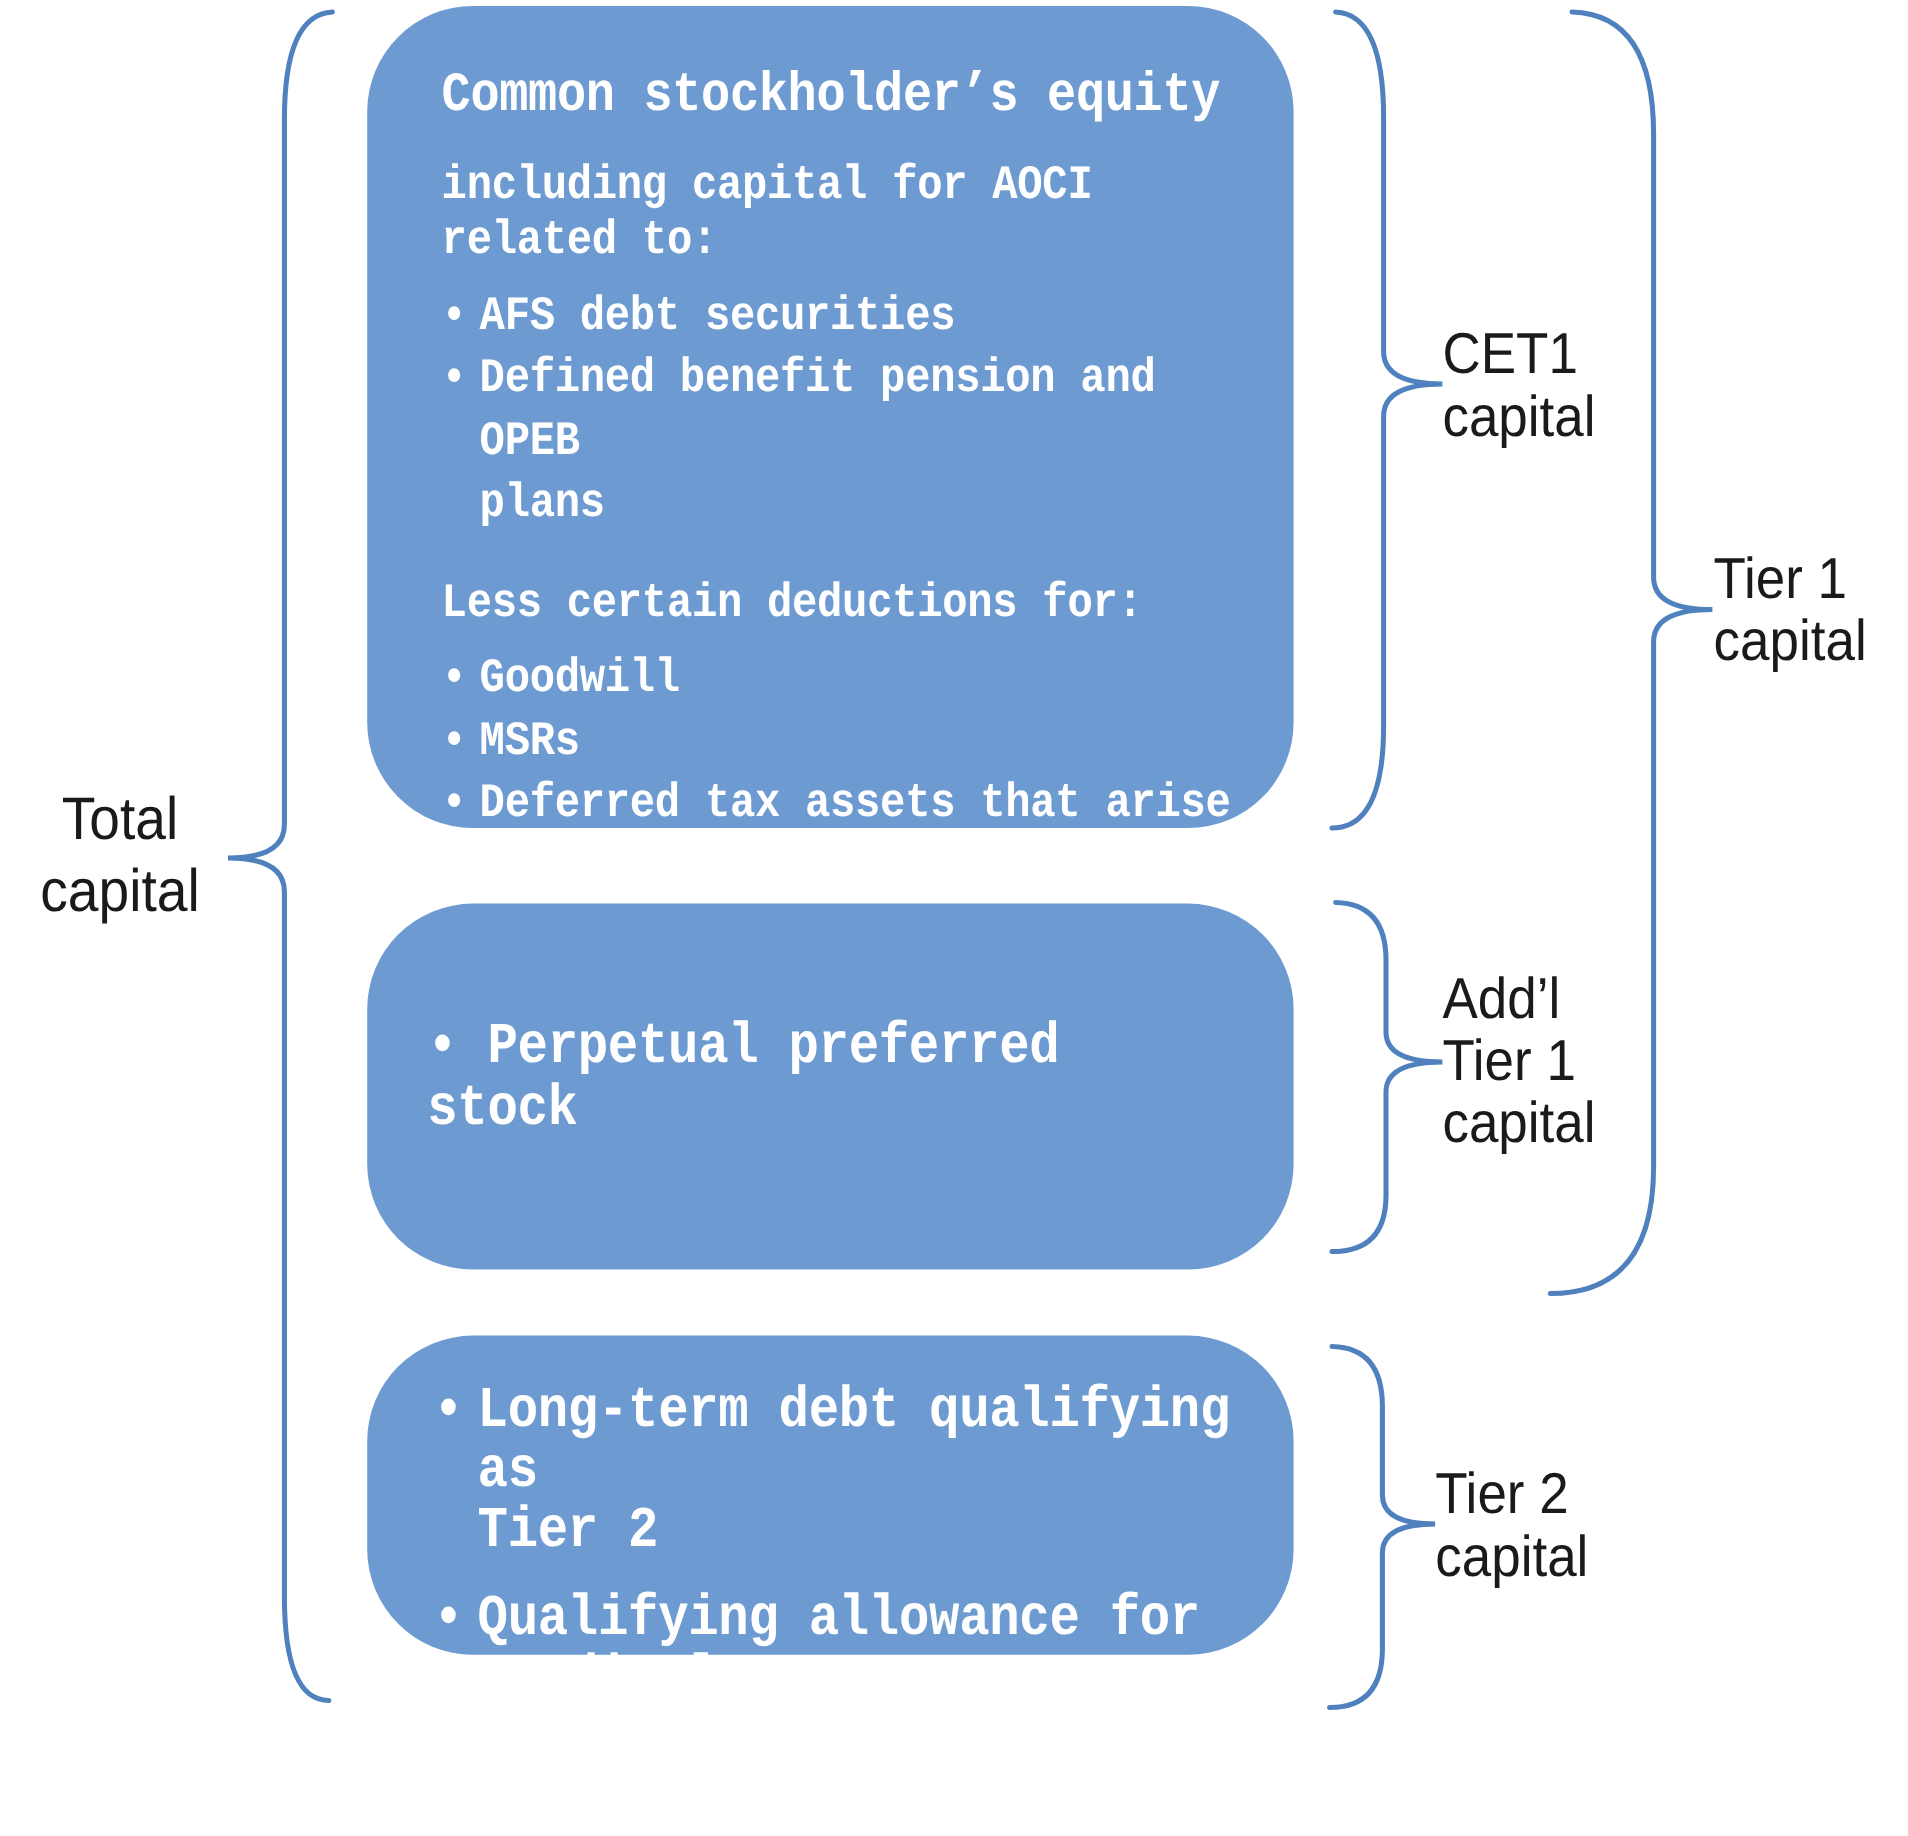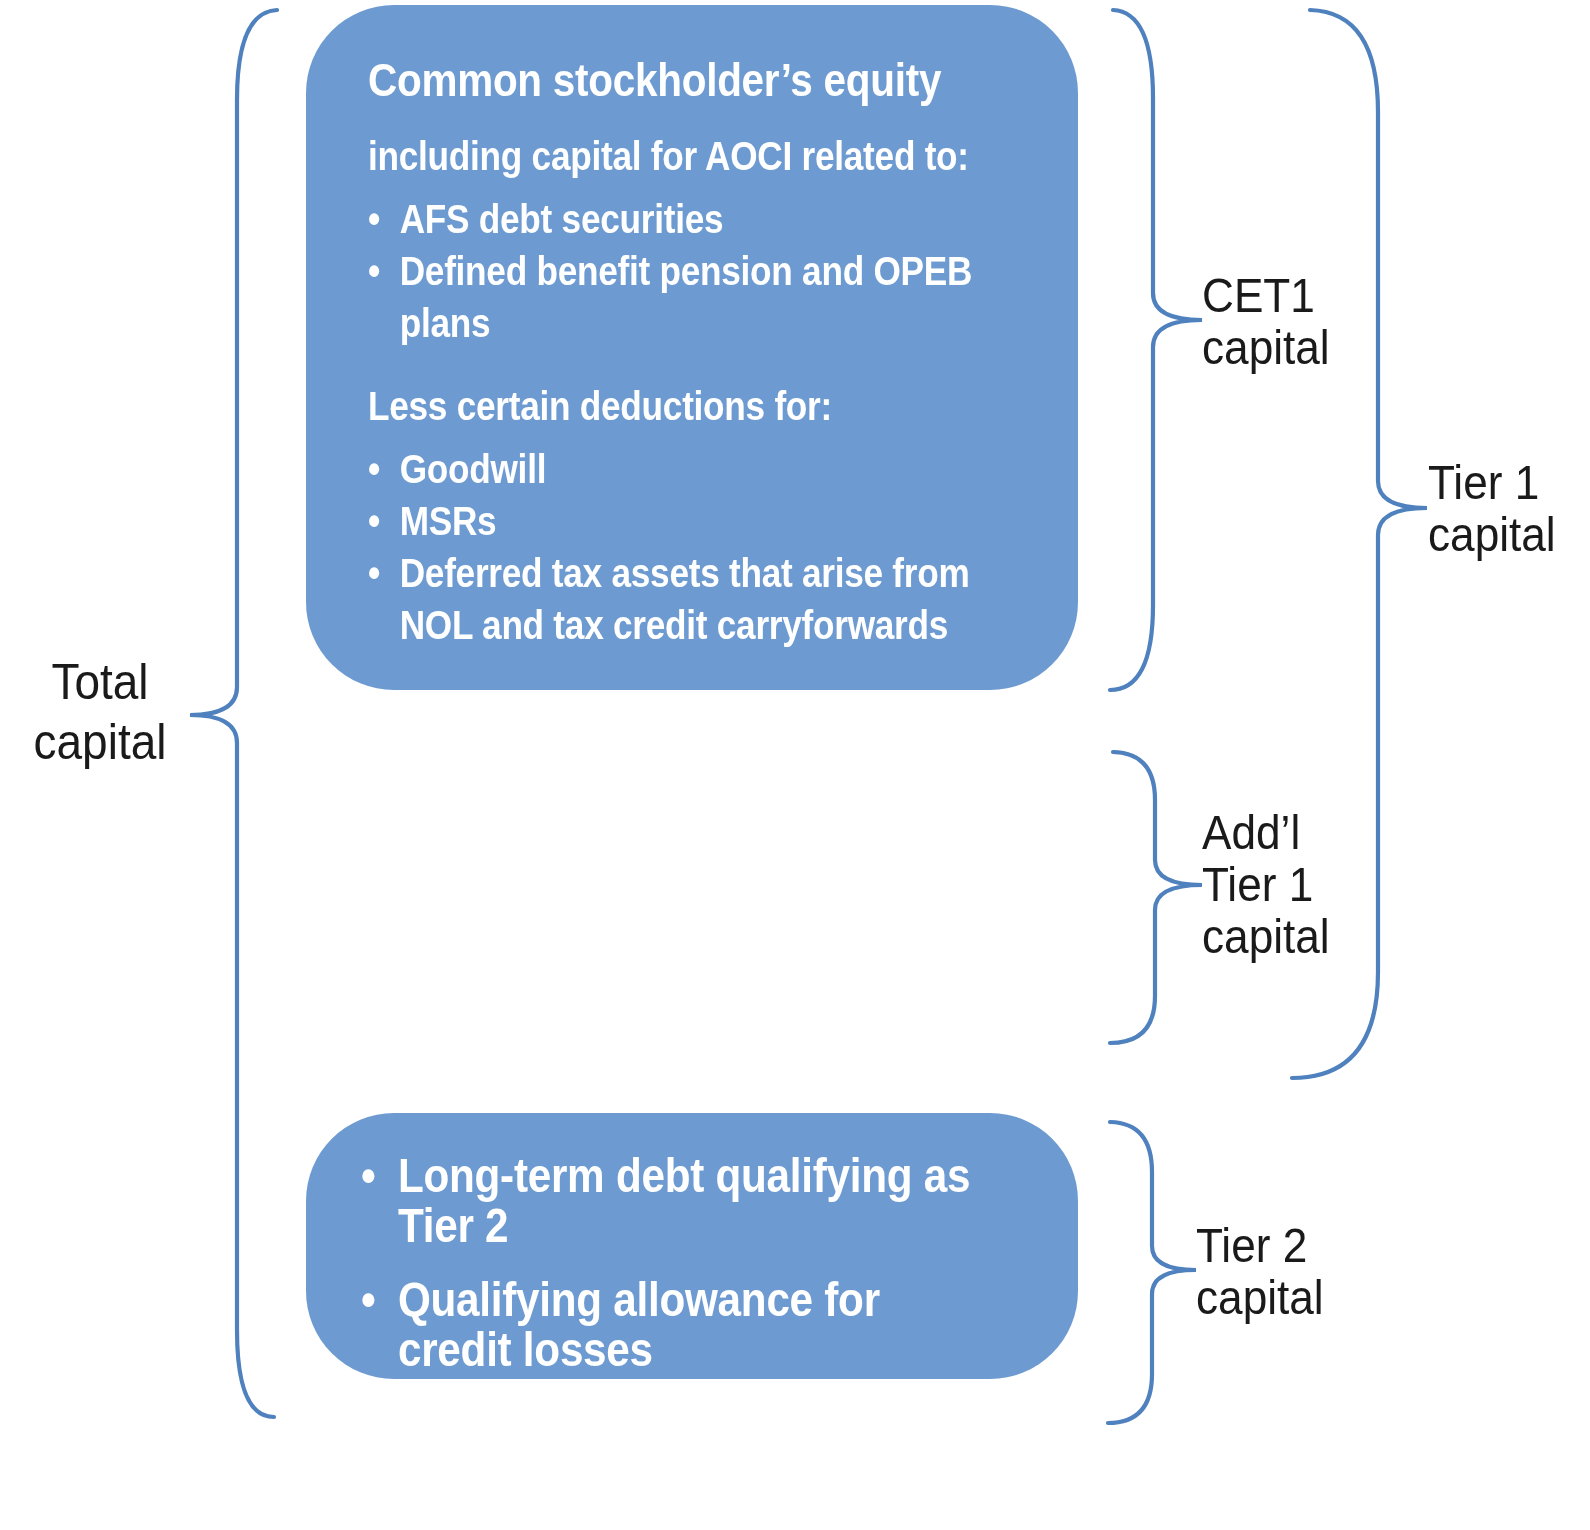--- a/index.html
+++ b/index.html
@@ -33,20 +33,21 @@
   }
   .box {
     position: absolute;
     left: 306px;
     width: 772px;
     background: var(--box-fill);
     border-radius: 88px;
     color: var(--box-text);
     font-weight: bold;
     letter-spacing: -0.3px;
+    font-family: Liberation Mono, monospace;
   }
   .box-inner {
     width: 113.6%;
     transform: scaleX(0.88);
     transform-origin: left top;
   }
   .box-cet1 { top: 5px;    height: 685px; padding: 50px 40px 0 62px; }
   .box-at1  { top: 753px;  height: 305px; padding: 0 40px 0 50px; display: flex; align-items: center; }
   .box-t2   { top: 1113px; height: 266px; padding: 38px 40px 0 55px; }
 
@@ -133,20 +134,28 @@
         </div>
         <div class="bullet-item">
           <span class="dot"></span>
           <span class="bi-text">Deferred tax assets that arise from
 NOL and tax credit carryforwards</span>
         </div>
       </div>
     </div>
   </div>
 
+  <div class="box box-at1">
+    <div class="box-inner">
+      <div class="bullet-item">
+        <span class="dot"></span>
+        <span class="bi-text">Perpetual preferred stock</span>
+      </div>
+    </div>
+  </div>
 
   <div class="box box-t2">
     <div class="box-inner bullet-list list-big">
       <div class="bullet-item">
         <span class="dot"></span>
         <span class="bi-text">Long-term debt qualifying as
 Tier 2</span>
       </div>
       <div class="bullet-item">
         <span class="dot"></span>

